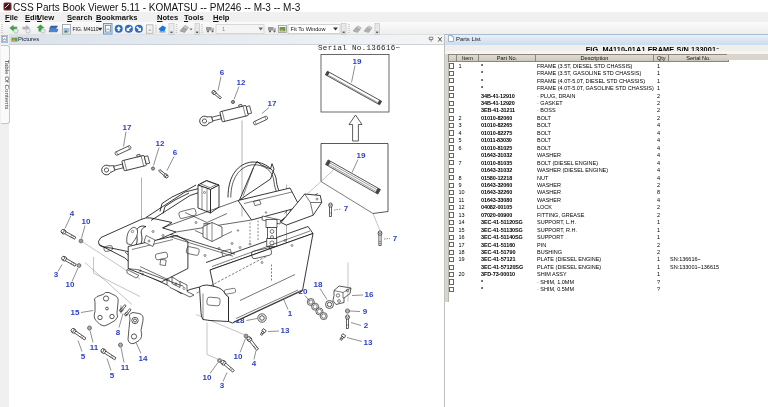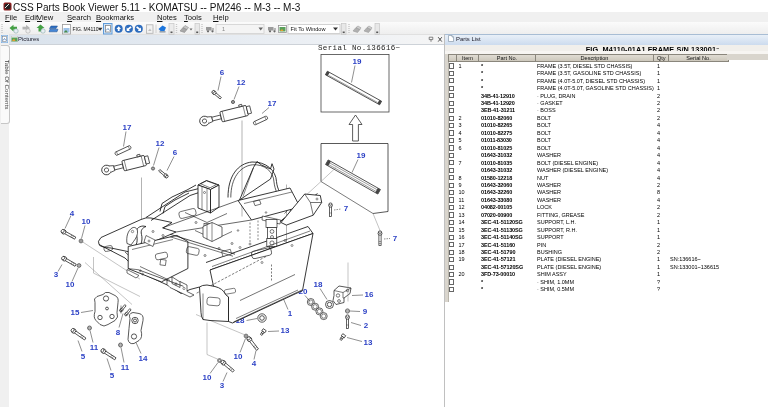--- a/index.html
+++ b/index.html
@@ -4,21 +4,21 @@
 <style>
 html,body{margin:0;padding:0;}
 body{width:768px;height:407px;overflow:hidden;position:relative;background:#fff;
   font-family:"Liberation Sans",sans-serif;-webkit-font-smoothing:antialiased;}
 .abs{position:absolute;}
 
 #titlebar{left:0;top:0;width:768px;height:12px;background:#ffffff;}
 #titletext{left:13px;top:1.5px;font-size:10px;color:#111;text-align:center;}
 
 #menubar{left:0;top:12px;width:768px;height:9.5px;background:#f0f0f0;font-size:7.6px;color:#111;}
-#menubar > span{position:absolute;top:0.8px;}
+#menubar > span{position:absolute;top:0.8px;font-weight:bold;}
 .ul{text-decoration:underline;text-decoration-thickness:0.7px;text-underline-offset:1px;}
 
 #toolbar{left:0;top:21.5px;width:768px;height:12.5px;background:linear-gradient(#fbfbfb,#eeeeee);border-bottom:1px solid #e0e0e0;}
 
 #tabstrip{left:0;top:34px;width:9px;height:373px;background:#f0f0f0;}
 #vtab{left:0.5px;top:45px;width:8px;height:77px;background:#fafafa;border:1px solid #c6c6c6;border-left:none;border-radius:0 3px 3px 0;}
 #vtabtext{left:-31px;top:81px;width:76px;font-size:6.2px;color:#444;transform:rotate(90deg);text-align:center;}
 
 #picbar{left:9px;top:34.5px;width:434.5px;height:9.5px;background:linear-gradient(90deg,#d9e2ec,#eef1f5 78%,#f5f5f5);border-bottom:1px solid #cdd2d8;}
 #pictext{left:18px;top:36.3px;font-size:5.9px;color:#1a1a28;}

